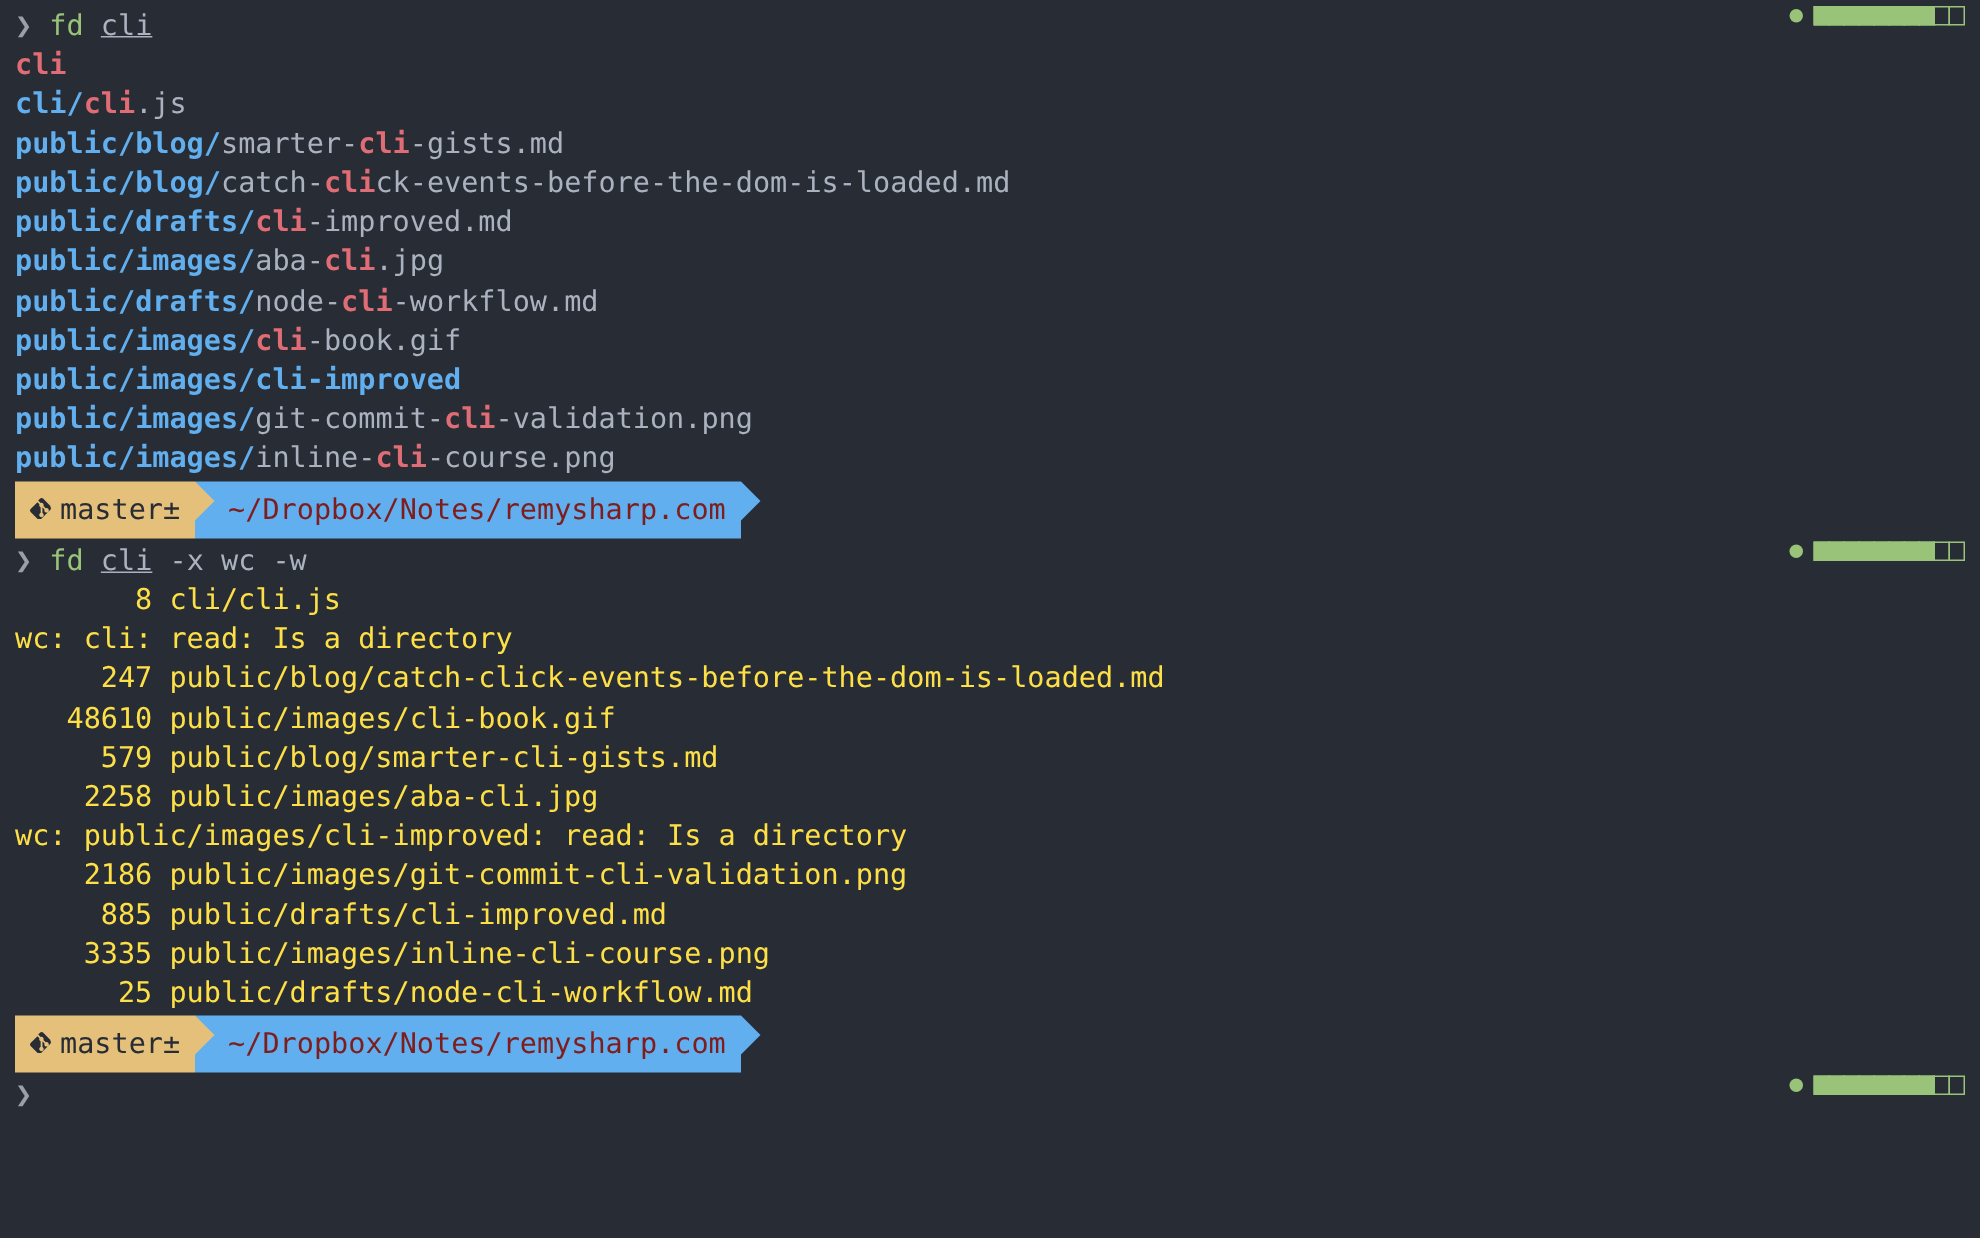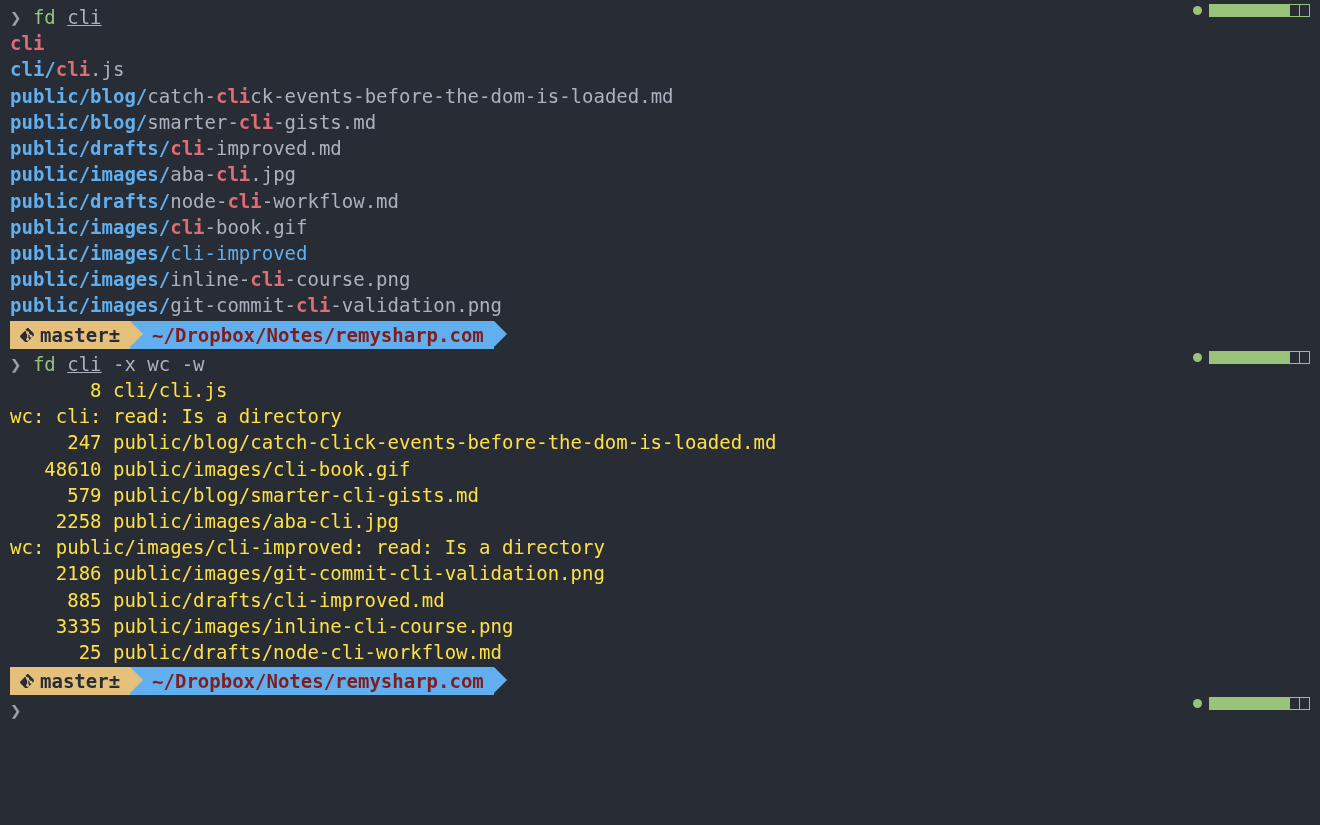--- a/index.html
+++ b/index.html
@@ -50,35 +50,34 @@
     }
     .match {
       color: #e06c75;
       font-weight: 700;
     }
     .plain {
       color: #fde047;
     }
     .dir-color-bold {
       color: #61afef;
-      font-weight: 400;
+      font-weight: 700;
     }
     
     .prompt-line {
       display: flex;
       align-items: stretch;
       margin: 2px 0;
     }
     .seg {
       display: inline-flex;
       align-items: center;
       padding: 0 10px 0 18px;
-      height: 28px;
+      height: 38px;
       position: relative;
-      font-weight: bold;
     }
     .seg::after {
       content: '';
       position: absolute;
       right: -13px;
       top: 0;
       width: 0;
       height: 0;
       border-top: 13px solid transparent;
       border-bottom: 13px solid transparent;
@@ -138,29 +137,29 @@
       color: #abb2bf;
     }
   </style>
 </head>
 <body>
 
 <div id="terminal">
     <div class="line"><span class="prompt-chevron">❯ </span><span class="cmd-exe">fd</span><span> </span><span class="cmd-arg">cli</span><span class="right-indicator"><span class="dot"></span><span class="blocks"><span class="block filled"></span><span class="block filled"></span><span class="block filled"></span><span class="block filled"></span><span class="block filled"></span><span class="block filled"></span><span class="block filled"></span><span class="block filled"></span><span class="block"></span><span class="block"></span></span></span></div>
     <div class="line"><span class="match">cli</span></div>
     <div class="line"><span class="dir-bold">cli</span><span class="slash-bold">/</span><span class="match">cli</span><span class="ext-neutral">.js</span></div>
+    <div class="line"><span class="dir-bold">public</span><span class="slash-bold">/</span><span class="dir-bold">blog</span><span class="slash-bold">/</span><span class="filename">smarter-</span><span class="match">cli</span><span class="filename">-gists</span><span class="ext-neutral">.md</span></div>
     <div class="line"><span class="dir-bold">public</span><span class="slash-bold">/</span><span class="dir-bold">blog</span><span class="slash-bold">/</span><span class="filename">catch-</span><span class="match">cli</span><span class="filename">ck-events-before-the-dom-is-loaded</span><span class="ext-neutral">.md</span></div>
-    <div class="line"><span class="dir-bold">public</span><span class="slash-bold">/</span><span class="dir-bold">blog</span><span class="slash-bold">/</span><span class="filename">smarter-</span><span class="match">cli</span><span class="filename">-gists</span><span class="ext-neutral">.md</span></div>
     <div class="line"><span class="dir-bold">public</span><span class="slash-bold">/</span><span class="dir-bold">drafts</span><span class="slash-bold">/</span><span class="match">cli</span><span class="filename">-improved</span><span class="ext-neutral">.md</span></div>
     <div class="line"><span class="dir-bold">public</span><span class="slash-bold">/</span><span class="dir-bold">images</span><span class="slash-bold">/</span><span class="filename">aba-</span><span class="match">cli</span><span class="ext-neutral">.jpg</span></div>
     <div class="line"><span class="dir-bold">public</span><span class="slash-bold">/</span><span class="dir-bold">drafts</span><span class="slash-bold">/</span><span class="filename">node-</span><span class="match">cli</span><span class="filename">-workflow</span><span class="ext-neutral">.md</span></div>
     <div class="line"><span class="dir-bold">public</span><span class="slash-bold">/</span><span class="dir-bold">images</span><span class="slash-bold">/</span><span class="match">cli</span><span class="filename">-book</span><span class="ext-neutral">.gif</span></div>
     <div class="line"><span class="dir-bold">public</span><span class="slash-bold">/</span><span class="dir-bold">images</span><span class="slash-bold">/</span><span class="dir-color-bold">cli-improved</span></div>
+    <div class="line"><span class="dir-bold">public</span><span class="slash-bold">/</span><span class="dir-bold">images</span><span class="slash-bold">/</span><span class="filename">git-commit-</span><span class="match">cli</span><span class="filename">-validation</span><span class="ext-neutral">.png</span></div>
     <div class="line"><span class="dir-bold">public</span><span class="slash-bold">/</span><span class="dir-bold">images</span><span class="slash-bold">/</span><span class="filename">inline-</span><span class="match">cli</span><span class="filename">-course</span><span class="ext-neutral">.png</span></div>
-    <div class="line"><span class="dir-bold">public</span><span class="slash-bold">/</span><span class="dir-bold">images</span><span class="slash-bold">/</span><span class="filename">git-commit-</span><span class="match">cli</span><span class="filename">-validation</span><span class="ext-neutral">.png</span></div>
     <div class="prompt-line">
       <span class="seg seg-branch">
         <span class="git-icon"><svg width="14" height="16" viewBox="0 0 14 16">
             <path fill="#282c34" d="M13.6 7.3L8.7 2.4c-.5-.5-1.4-.5-1.9 0L5.5 3.7l1.6 1.6c.6-.2 1.2-.1 1.6.4.4.4.5 1.1.3 1.6l1.5 1.5c.6-.2 1.2-.1 1.6.4.6.6.6 1.5 0 2.1-.6.6-1.5.6-2.1 0-.5-.5-.6-1.1-.3-1.7L8.3 8.2v3.8c.2.1.3.2.4.3.6.6.6 1.5 0 2.1-.6.6-1.5.6-2.1 0-.6-.6-.6-1.5 0-2.1.2-.2.3-.3.5-.3V8.1c-.2-.1-.4-.2-.5-.3-.5-.5-.6-1.1-.3-1.7L5 4.8.4 9.4c-.5.5-.5 1.4 0 1.9l4.9 4.9c.5.5 1.4.5 1.9 0l6.4-6.4c.5-.5.5-1.4 0-1.9z"></path>
           </svg></span>
         <span>master±</span>
       </span>
       <span class="seg seg-path">
         <span>~/Dropbox/Notes/remysharp.com</span>
       </span>

